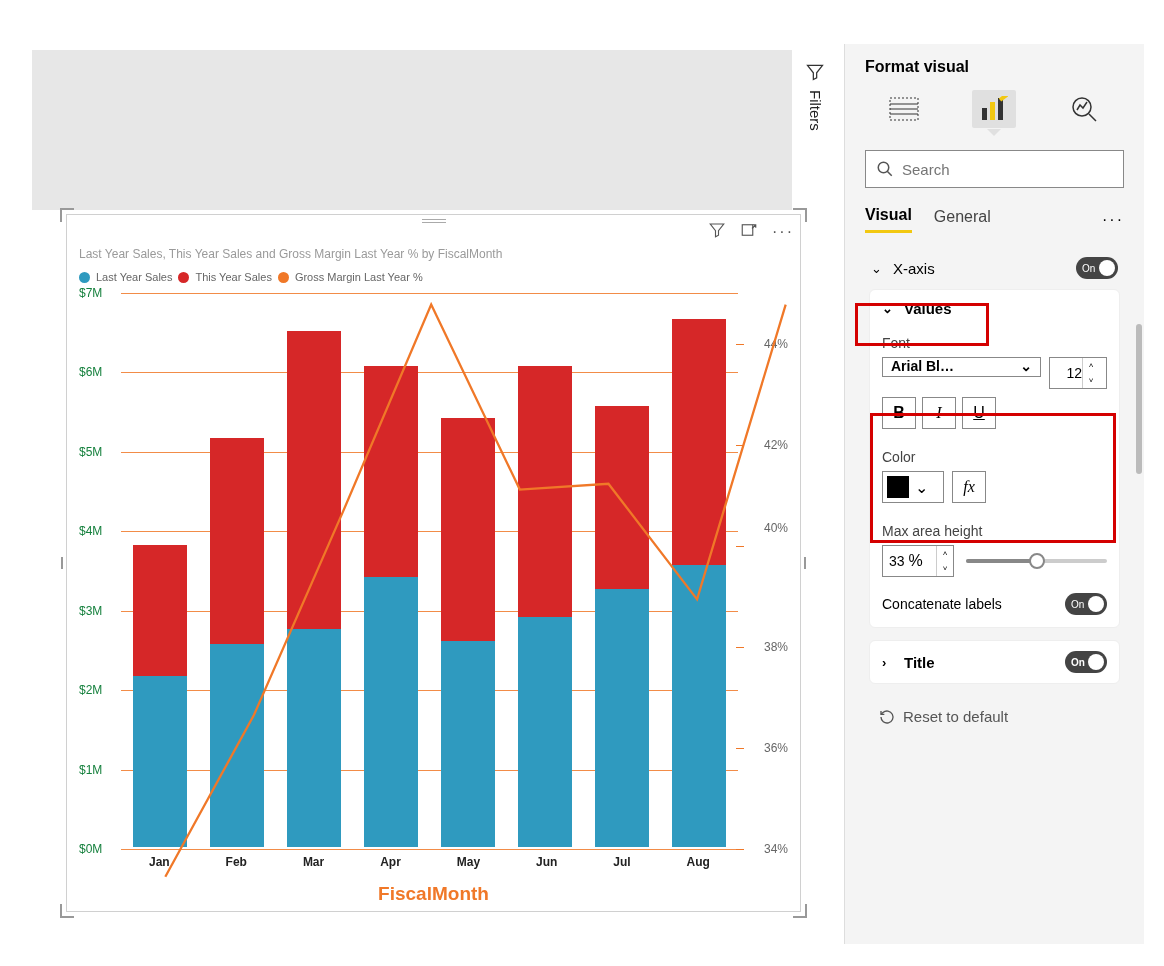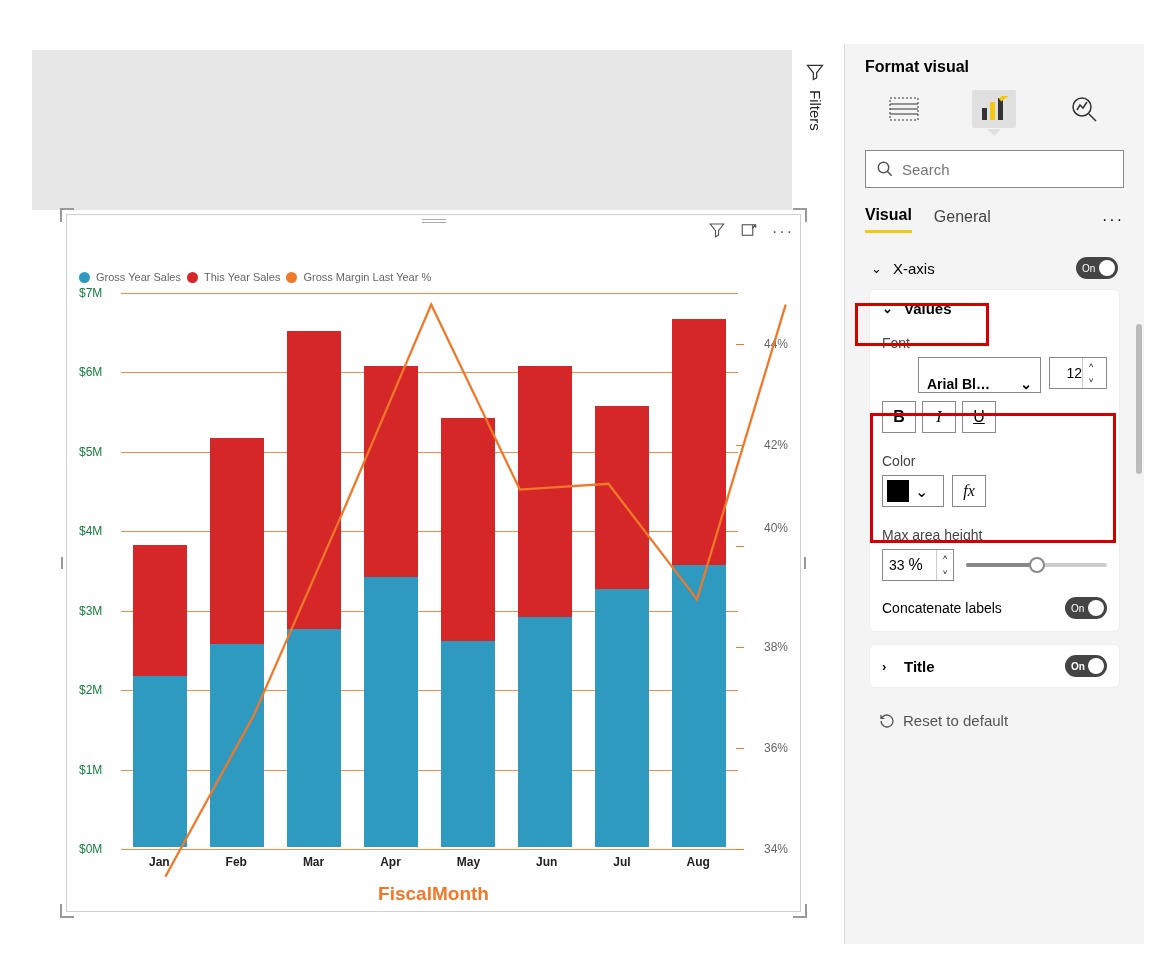--- a/index.html
+++ b/index.html
@@ -77,21 +77,21 @@
 .xaxis-hl { position: absolute; border: 3px solid #d40000; pointer-events: none; }
 .hl1 { left: 855px; top: 303px; width: 134px; height: 43px; }
 .hl2 { left: 870px; top: 413px; width: 246px; height: 130px; }
 
 .sub-card { background: #fff; border-radius: 6px; margin: 0 10px 12px 10px; border: 1px solid #eee; }
 .sub-card .card-header { font-weight: 600; }
 
 .field-group { padding: 0 12px 12px 12px; }
 .field-label { font-size: 14px; color: #444; margin: 8px 0 6px 0; }
 .font-row { display: flex; gap: 8px; }
-.font-select { flex: 1; border: 1px solid #888; height: 36px; display: flex; align-items: flex-end; padding: 0 8px; justify-content: space-between; font-weight: 900; font-size: 14px; cursor: pointer; background: #fff; margin-left: 36px; }
+.font-select { flex: 1; border: 1px solid #888; height: 20px; display: flex; align-items: flex-start; padding: 0 8px; justify-content: space-between; font-weight: 900; font-size: 14px; cursor: pointer; background: #fff; }
 .size-spin { width: 58px; border: 1px solid #888; height: 32px; display: flex; align-items: center; background: #fff; }
 .size-spin input { width: 32px; border: none; text-align: right; font-size: 14px; outline: none; }
 .spin-btns { display: flex; flex-direction: column; border-left: 1px solid #ccc; }
 .spin-btns span { font-size: 8px; height: 15px; width: 16px; text-align: center; cursor: pointer; line-height: 15px; }
 
 .style-btns { display: flex; gap: 6px; margin-top: 8px; }
 .style-btn { width: 34px; height: 32px; border: 1px solid #888; display: flex; align-items: center; justify-content: center; cursor: pointer; font-size: 16px; background: #fff; }
 .style-btn.bold { font-weight: 900; }
 .style-btn.italic { font-style: italic; font-family: serif; }
 .style-btn.underline { text-decoration: underline; }
@@ -149,24 +149,25 @@
       <span><svg width="18" height="18" viewBox="0 0 24 24" fill="none" stroke="#555" stroke-width="1.5">
             <path d="M3 4h18l-7 9v6l-4 2v-8z"></path>
           </svg></span>
       <span><svg width="18" height="18" viewBox="0 0 24 24" fill="none" stroke="#555" stroke-width="1.5">
             <rect x="3" y="5" width="14" height="14"></rect>
             <path d="M17 5h4v4M21 5l-5 5"></path>
           </svg></span>
       <span style="letter-spacing:2px;font-size:16px">···</span>
     </div>
 
+    <div class="chart-title">Last Year Sales, This Year Sales and Gross Margin Last Year % by FiscalMonth</div>
 
     <div class="legend">
       <span class="dot" style="background:#2f9abf"></span>
-      <span>Gross Year Sales</span>
+      <span>Last Year Sales</span>
       <span class="dot" style="background:#d62728"></span>
       <span>This Year Sales</span>
       <span class="dot" style="background:#f07828"></span>
       <span>Gross Margin Last Year %</span>
     </div>
 
     <div class="plot">
       <div id="ygrid">
           <div class="yaxis-label" style="top: 556px;">$0M</div>
           <div class="grid-line" style="top: 556px;"></div>

